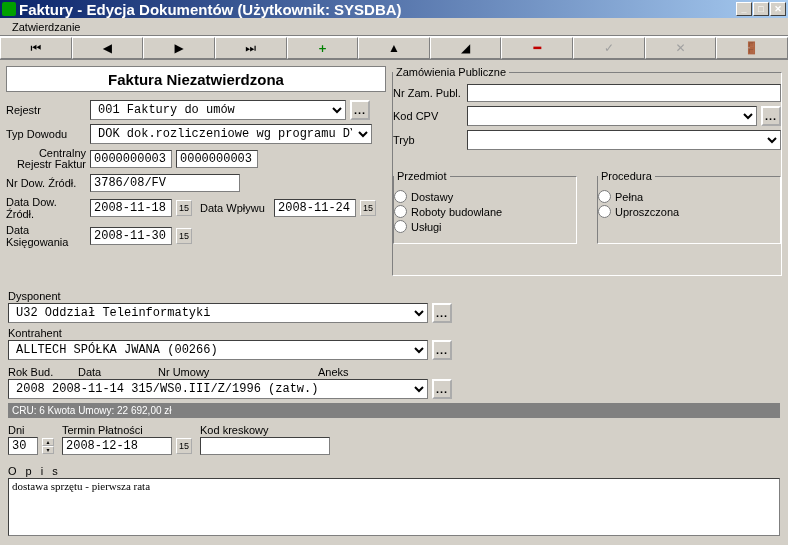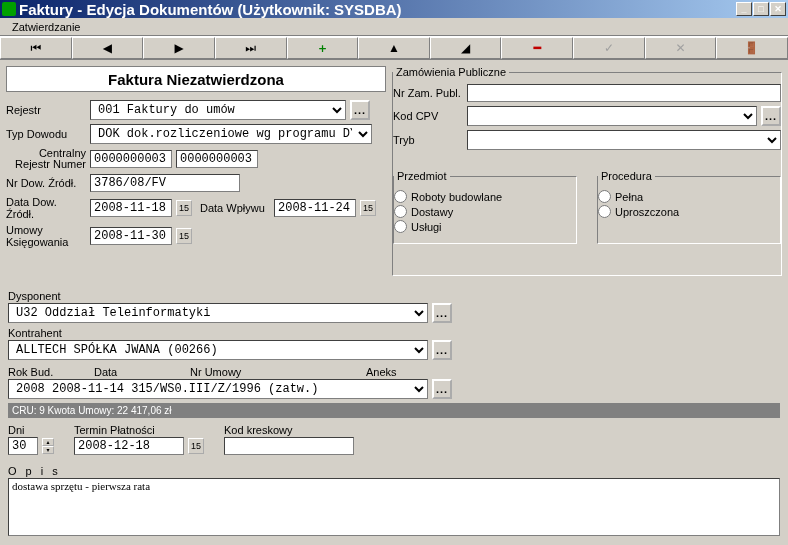--- a/index.html
+++ b/index.html
@@ -115,21 +115,21 @@
     </div>
 
     <div class="form-row">
       <div class="form-label" style="width:80px">Typ Dowodu</div>
       <select style="width:282px"><option>DOK dok.rozliczeniowe wg programu DYS</option></select>
     </div>
 
     <div class="form-row">
       <div class="stacked-label" style="width:80px">
         <div>Centralny</div>
-        <div>Rejestr Numer</div>
+        <div>Rejestr Faktur</div>
       </div>
       <input type="text" style="width: 82px;" value="0000000003">
       <input type="text" style="width: 82px;" value="0000000003">
     </div>
 
     <div class="form-row">
       <div class="form-label" style="width:80px">Nr Dow. Źródł.</div>
       <input type="text" style="width: 150px;" value="3786/08/FV">
     </div>
 
@@ -140,21 +140,21 @@
           <span>15</span>
         </div>
       <div class="form-label" style="width:70px;margin-left:4px">Data Wpływu</div>
       <input type="text" style="width: 82px;" value="2008-11-24">
       <div class="cal-btn">
           <span>15</span>
         </div>
     </div>
 
     <div class="form-row">
-      <div class="form-label" style="width:80px">Umowy Księgowania</div>
+      <div class="form-label" style="width:80px">Data Księgowania</div>
       <input type="text" style="width: 82px; font-family: Liberation Mono, monospace;" value="2008-11-30">
       <div class="cal-btn">
           <span>15</span>
         </div>
     </div>
   </div>
 
   <div class="right-panel">
     <fieldset style="height:210px">
       <legend>Zamówienia Publiczne</legend>
@@ -170,25 +170,25 @@
       <div class="form-row">
         <div class="form-label" style="width:70px">Tryb</div>
         <select style="flex:1"><option></option></select>
       </div>
 
       <div class="two-col" style="margin-top:20px">
         <fieldset style="flex:1">
           <legend>Przedmiot</legend>
           <label class="radio-row">
               <input type="radio" name="przedmiot" style="">
+              <span>Dostawy</span>
+            </label>
+          <label class="radio-row">
+              <input type="radio" name="przedmiot" style="">
               <span>Roboty budowlane</span>
-            </label>
-          <label class="radio-row">
-              <input type="radio" name="przedmiot" style="">
-              <span>Dostawy</span>
             </label>
           <label class="radio-row">
               <input type="radio" name="przedmiot" style="">
               <span>Usługi</span>
             </label>
         </fieldset>
         <fieldset style="flex:1">
           <legend>Procedura</legend>
           <label class="radio-row">
               <input type="radio" name="procedura" style="">
@@ -210,34 +210,34 @@
     <select style="width:420px"><option>U32  Oddział Teleinformatyki</option></select>
     <div class="ellipsis-btn">...</div>
   </div>
 
   <div class="section-label">Kontrahent</div>
   <div class="form-row">
     <select style="width:420px"><option>ALLTECH  SPÓŁKA JWANA (00266)</option></select>
     <div class="ellipsis-btn">...</div>
   </div>
 
-  <div style="display:flex;gap:36px">
+  <div style="display:flex;gap:20px">
     <div class="section-label" style="width:50px">Rok Bud.</div>
     <div class="section-label" style="width:60px">Data</div>
     <div class="section-label" style="width:140px">Nr Umowy</div>
     <div class="section-label">Aneks</div>
   </div>
   <div class="form-row">
     <select style="width:420px"><option>2008  2008-11-14  315/WS0.III/Z/1996        (zatw.)</option></select>
     <div class="ellipsis-btn">...</div>
   </div>
 
-  <div class="status-strip">CRU: 9   Kwota Umowy: 22 417,06 zł</div>
-
-  <div style="display:flex;gap:20px">
+  <div class="status-strip">CRU: 6   Kwota Umowy: 22 692,00 zł</div>
+
+  <div style="display:flex;gap:8px">
     <div>
       <div class="section-label">Dni</div>
       <div class="form-row">
         <input type="text" style="width: 30px;" value="30">
         <div class="spin">
             <div>▴</div>
             <div>▾</div>
           </div>
       </div>
     </div>

